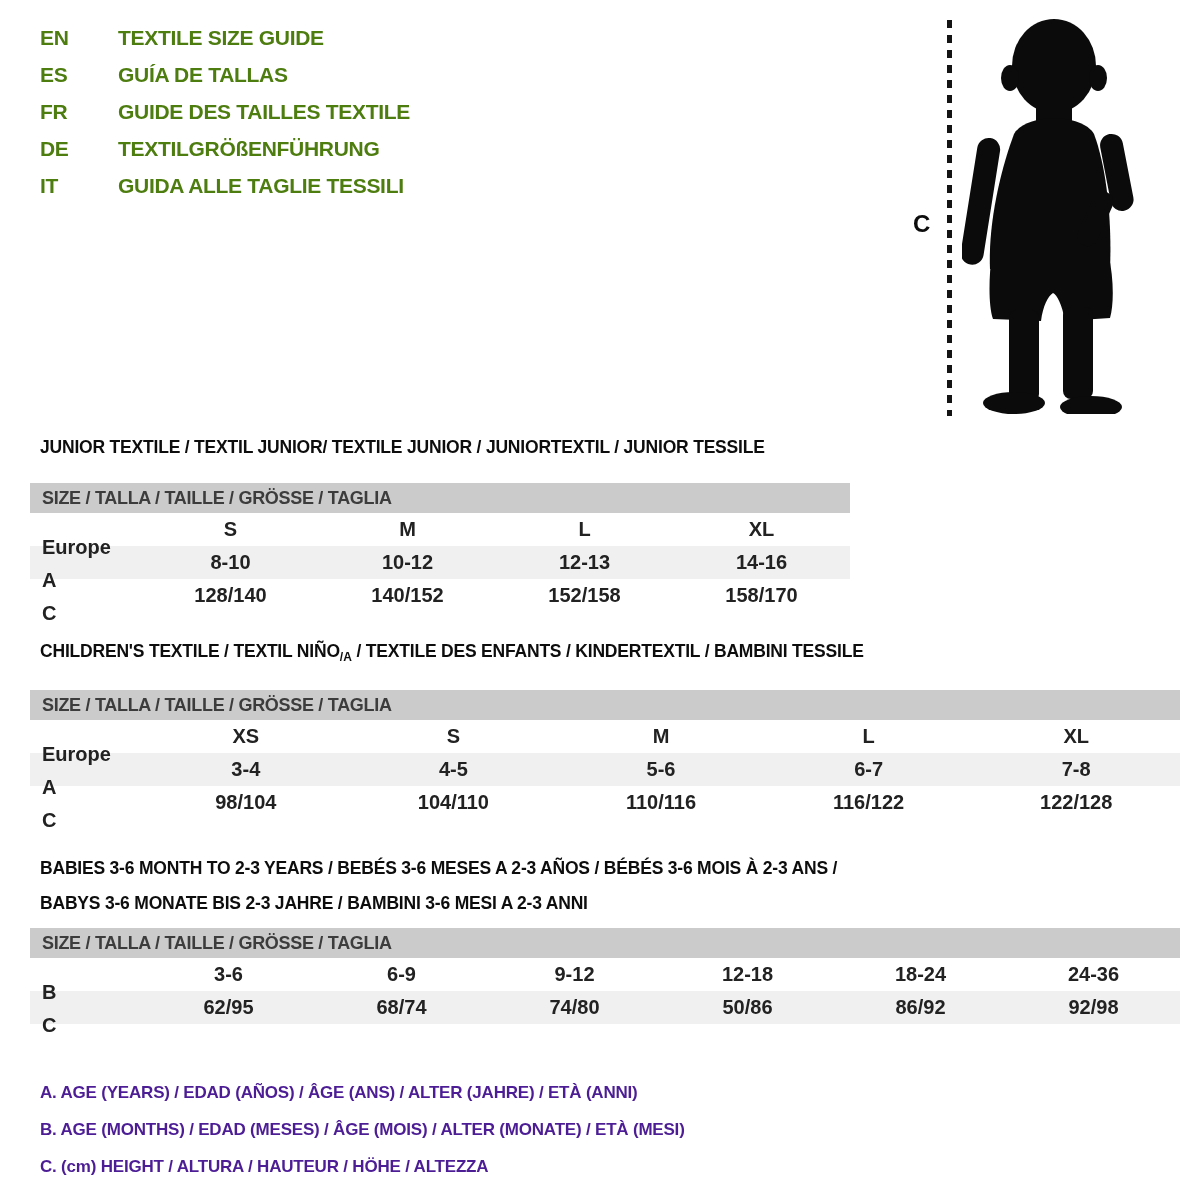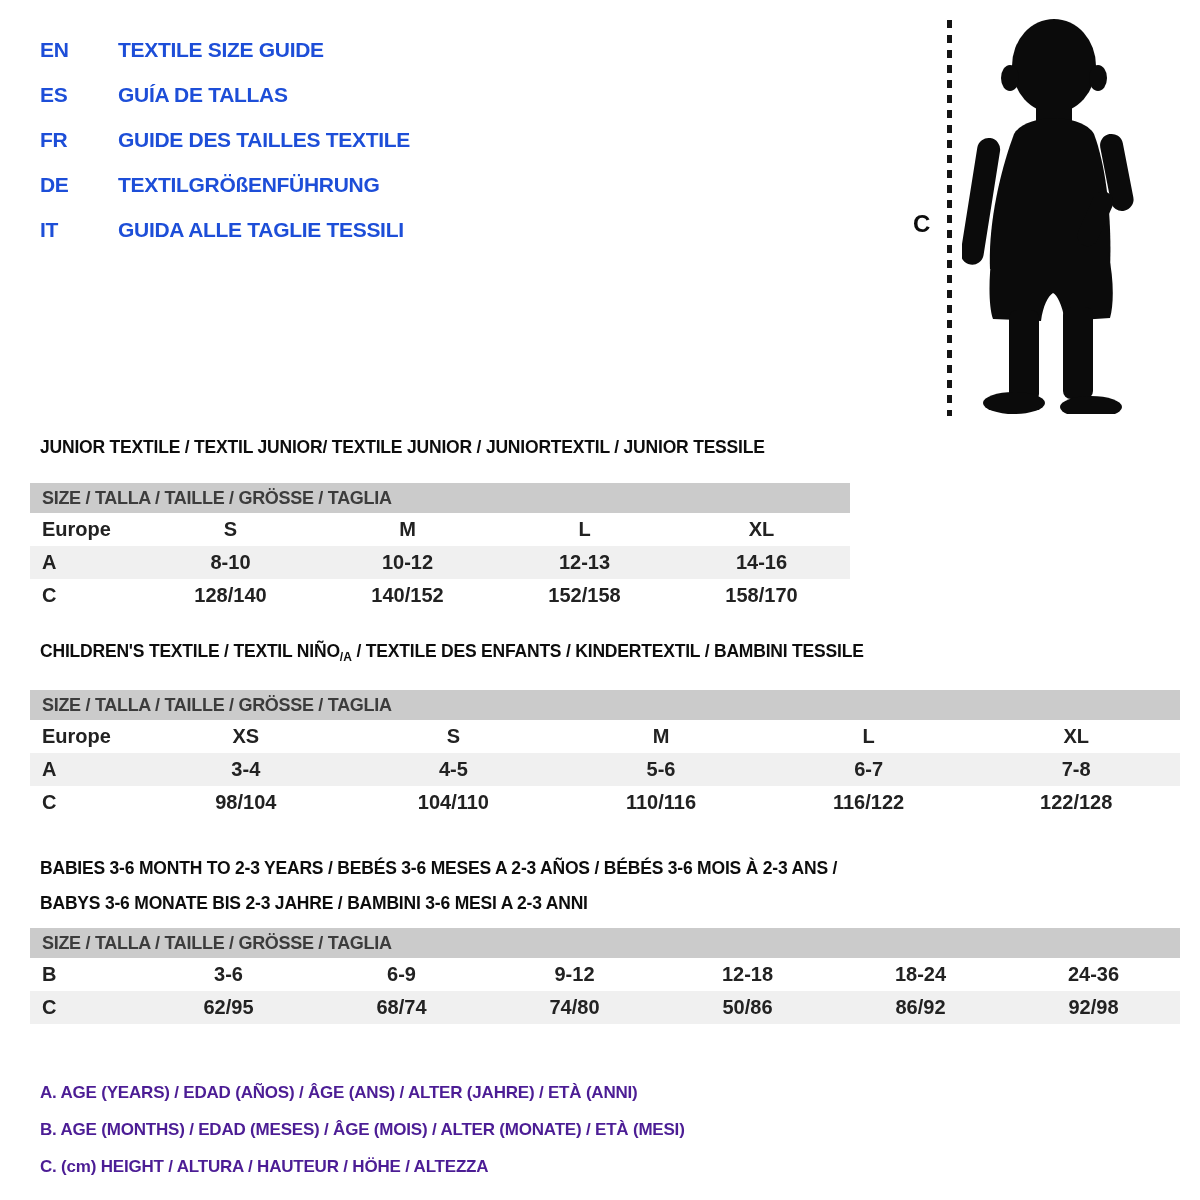--- a/index.html
+++ b/index.html
@@ -1,22 +1,22 @@
 <!DOCTYPE html>
 <html><head>
 <meta charset="utf-8">
 <style>
   html,body{margin:0;padding:0;background:#ffffff;}
   .canvas{
     position:relative;width:1200px;height:1200px;background:#ffffff;overflow:hidden;
     font-family:"Liberation Sans",sans-serif;font-weight:bold;color:#1c1c1c;
   }
   
-  .langs{position:absolute;left:40px;top:37px;display:flex;flex-direction:column;gap:20px;
-         font-size:21px;line-height:25px;letter-spacing:-0.3px;color:#1d4ed8;}
+  .langs{position:absolute;left:40px;top:25px;display:flex;flex-direction:column;gap:12px;
+         font-size:21px;line-height:25px;letter-spacing:-0.3px;color:#4d7c0f;}
   .lang-row{display:flex;}
   .lang-code{width:78px;flex:0 0 auto;}
   
   .measure-line{position:absolute;left:947px;top:20px;width:5px;height:396px;
     background:repeating-linear-gradient(to bottom,#141414 0 8px,transparent 8px 15px);}
   .measure-label{position:absolute;left:913px;top:210px;font-size:24px;color:#0d0d0d;}
   .toddler{position:absolute;left:962px;top:14px;}
   
   .sec-heading{position:absolute;left:40px;font-size:17.5px;line-height:20px;
                letter-spacing:-0.2px;color:#0d0d0d;white-space:nowrap;}
@@ -24,21 +24,21 @@
   .babies-heading{line-height:35px;}
   
   .size-table{position:absolute;left:30px;}
   .t-junior{top:483px;width:820px;}
   .t-children{top:690px;width:1150px;}
   .t-babies{top:928px;width:1150px;}
   .bar{height:30px;line-height:31px;background:#cbcbcb;color:#3c3c3c;font-size:18px;
        padding-left:12px;letter-spacing:-0.3px;box-sizing:border-box;}
   .trow{display:flex;height:33px;line-height:33px;font-size:20px;color:#222222;}
   .trow.shaded{background:#f0f0f0;}
-  .tlabel{width:100px;padding-left:12px;flex:0 0 auto;box-sizing:content-box;}
+  .tlabel{width:100px;padding-left:12px;flex:0 0 auto;box-sizing:content-box;margin-top:18px;}
   .tcell{flex:1 1 0;text-align:center;}
   
   .footnotes{position:absolute;left:40px;top:1074px;font-size:17px;line-height:37px;
              letter-spacing:-0.2px;color:#4c1d95;}
 </style>
 </head>
 <body>
 
 <div class="canvas">
 

